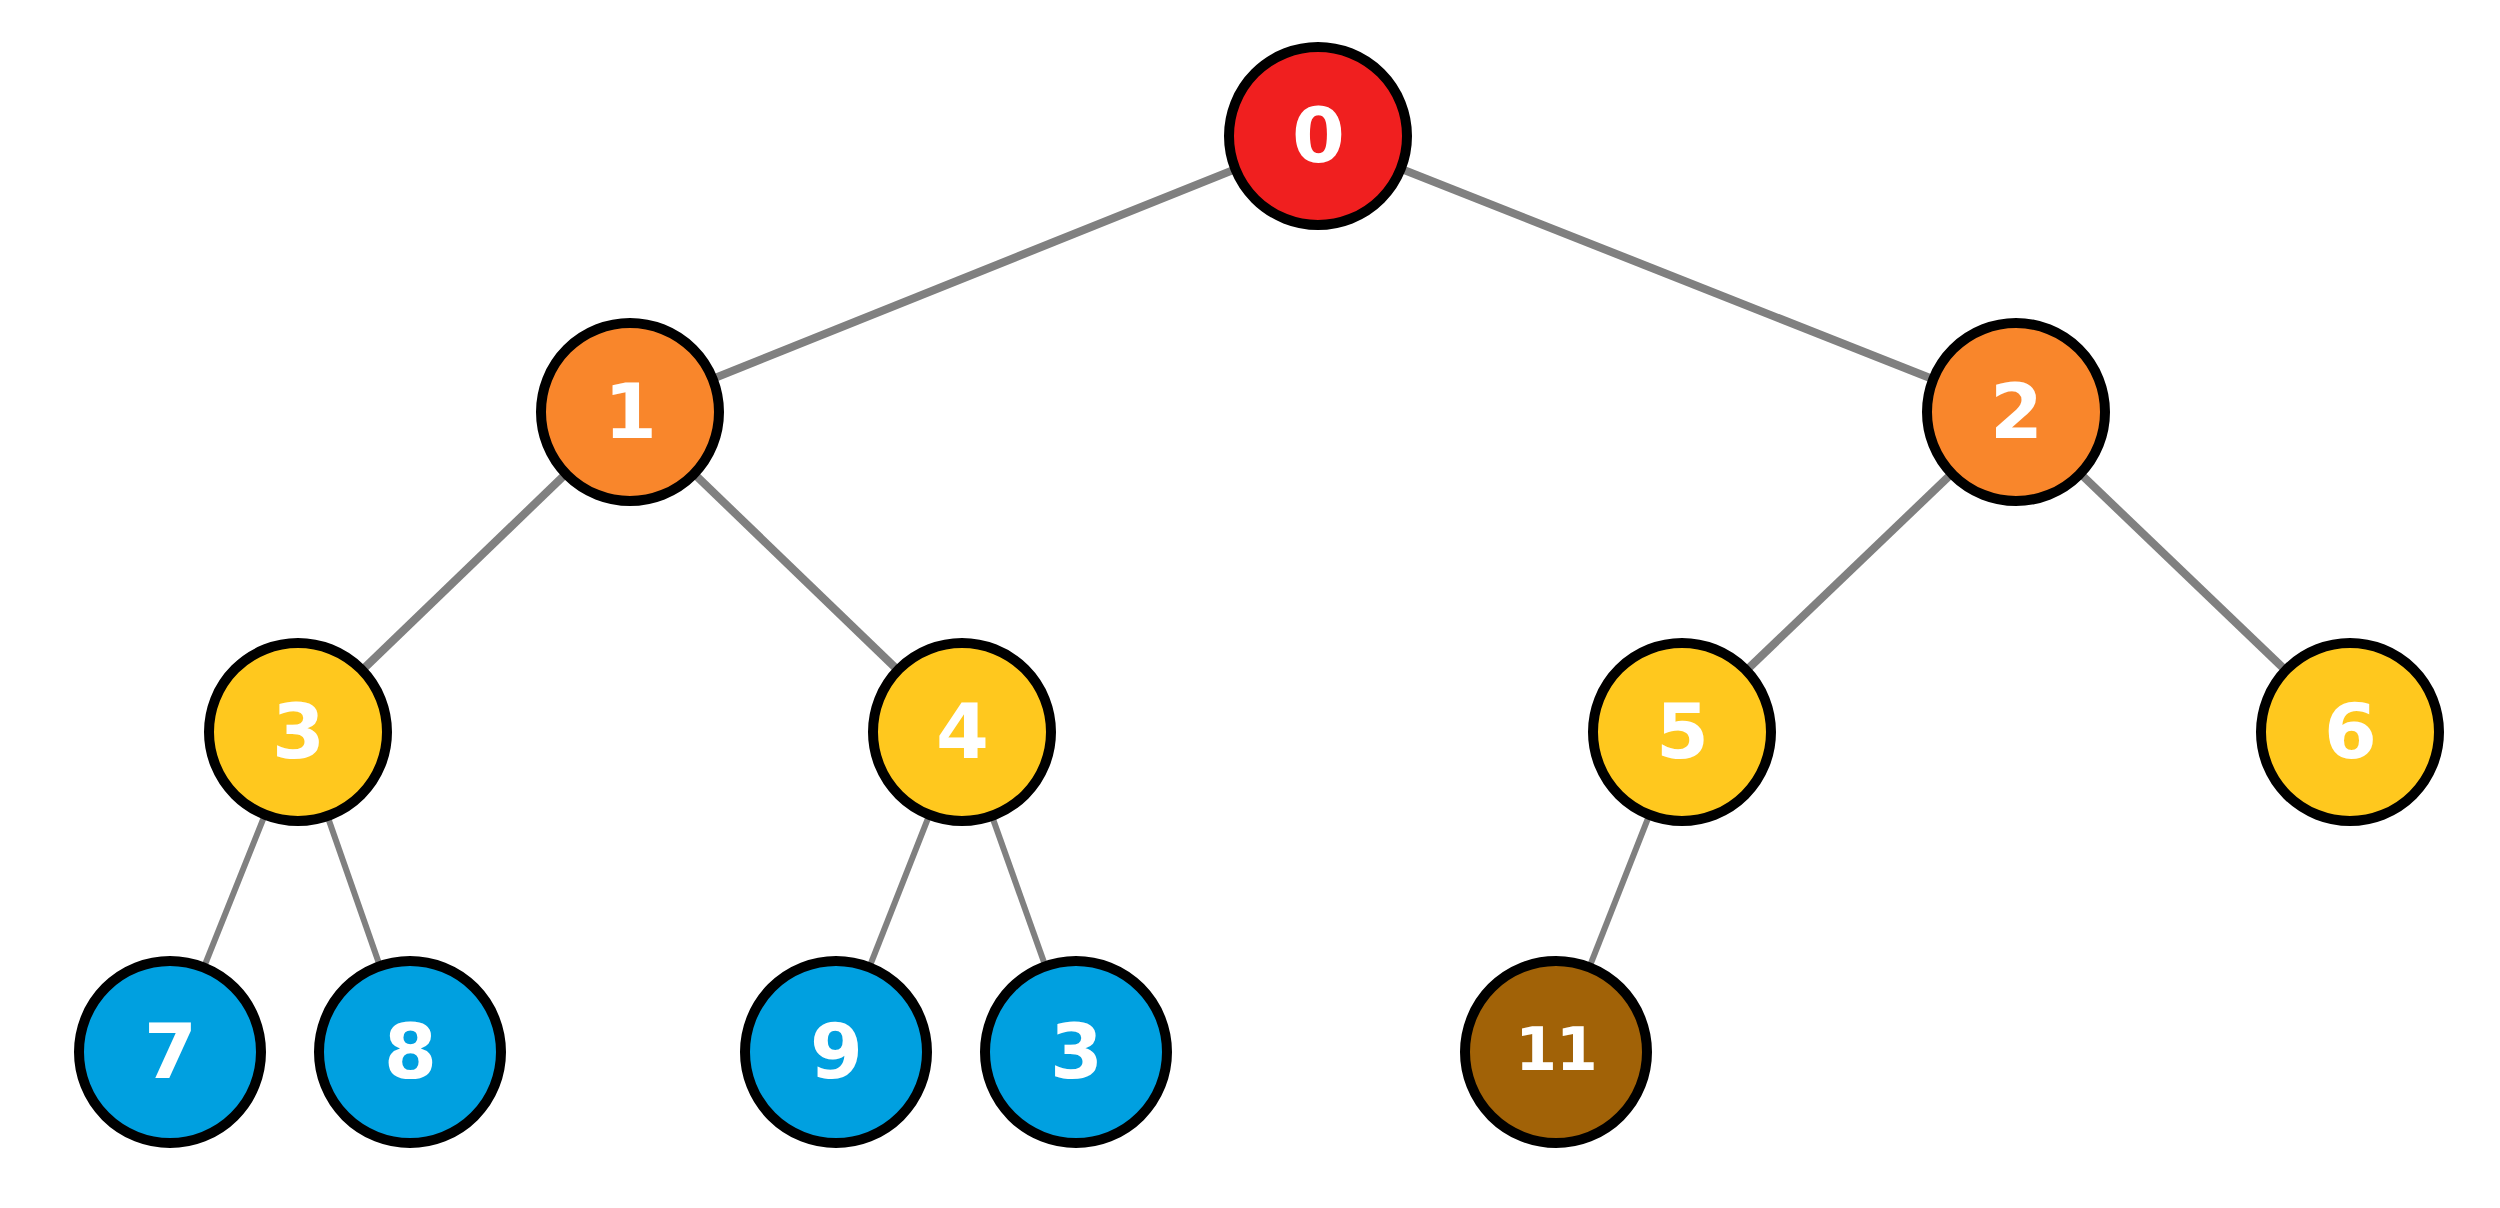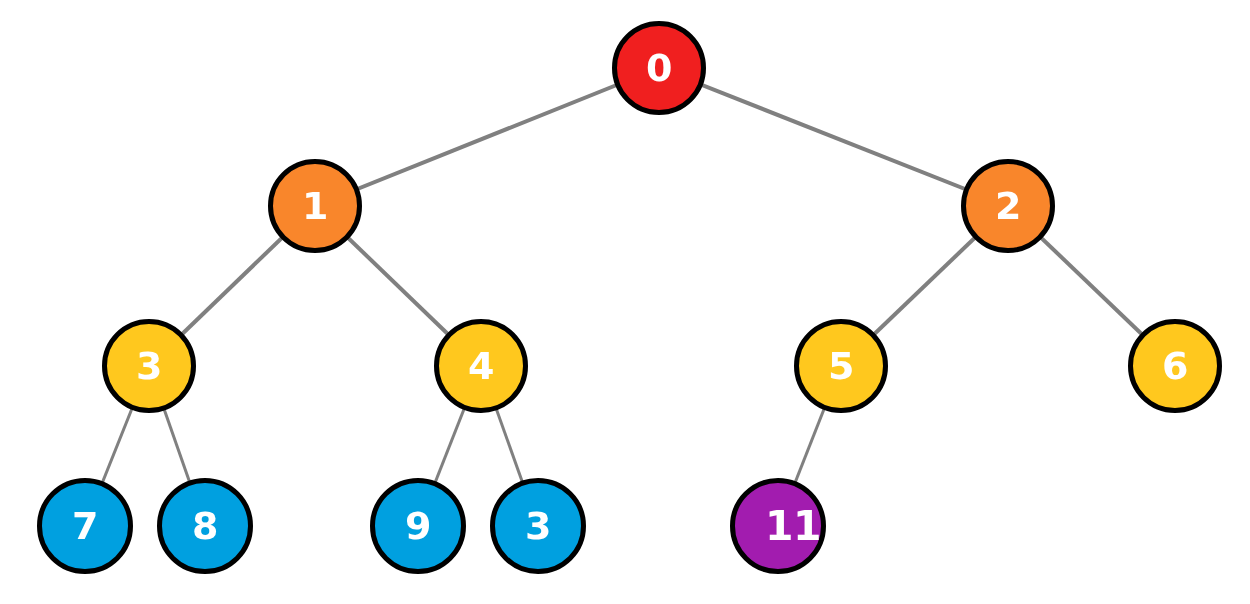--- a/index.html
+++ b/index.html
@@ -96,17 +96,17 @@
       </div>
       <div class="tree-node" style="left: 157px; top: 478px; width: 96px; height: 96px; background: rgb(0, 160, 224); font-size: 38px; color: rgb(255, 255, 255); border-color: rgb(0, 0, 0);">
         <span class="node-label">8</span>
       </div>
       <div class="tree-node" style="left: 370px; top: 478px; width: 96px; height: 96px; background: rgb(0, 160, 224); font-size: 38px; color: rgb(255, 255, 255); border-color: rgb(0, 0, 0);">
         <span class="node-label">9</span>
       </div>
       <div class="tree-node" style="left: 490px; top: 478px; width: 96px; height: 96px; background: rgb(0, 160, 224); font-size: 38px; color: rgb(255, 255, 255); border-color: rgb(0, 0, 0);">
         <span class="node-label">3</span>
       </div>
-      <div class="tree-node" style="left: 730px; top: 478px; width: 96px; height: 96px; background: #a21caf; font-size: 41px; color: rgb(255, 255, 255); border-color: rgb(0, 0, 0); justify-content: flex-end;">
+      <div class="tree-node" style="left: 730px; top: 478px; width: 96px; height: 96px; background: #a16207; font-size: 30px; color: rgb(255, 255, 255); border-color: rgb(0, 0, 0);">
         <span class="node-label">11</span>
       </div>
     </div>
 </div>
 
 </body></html>

